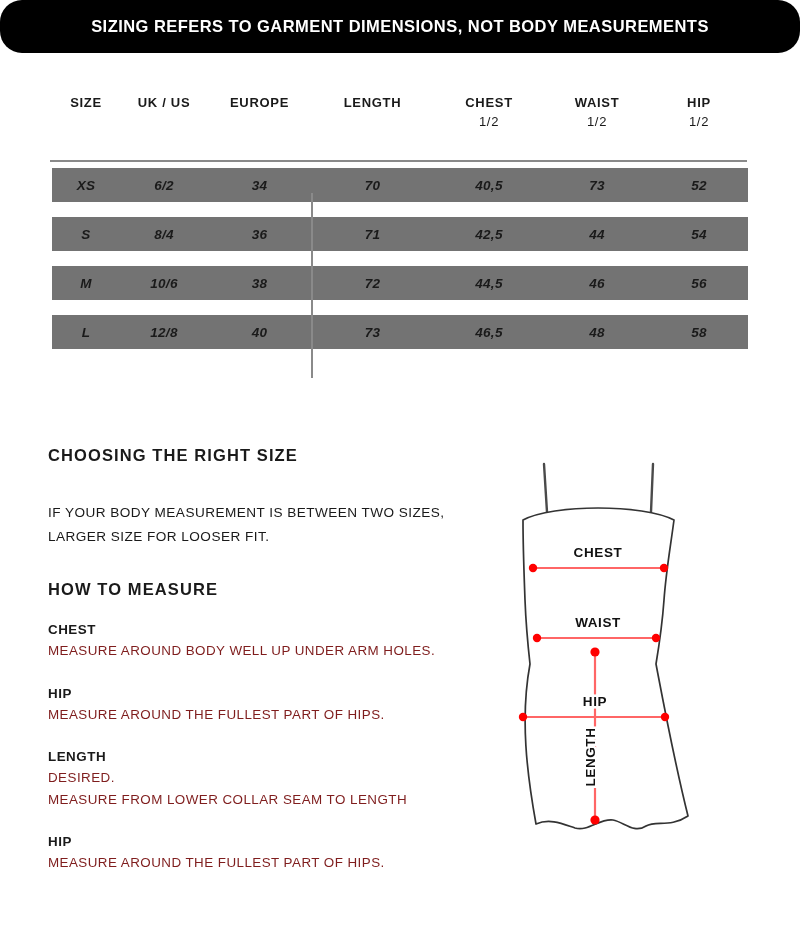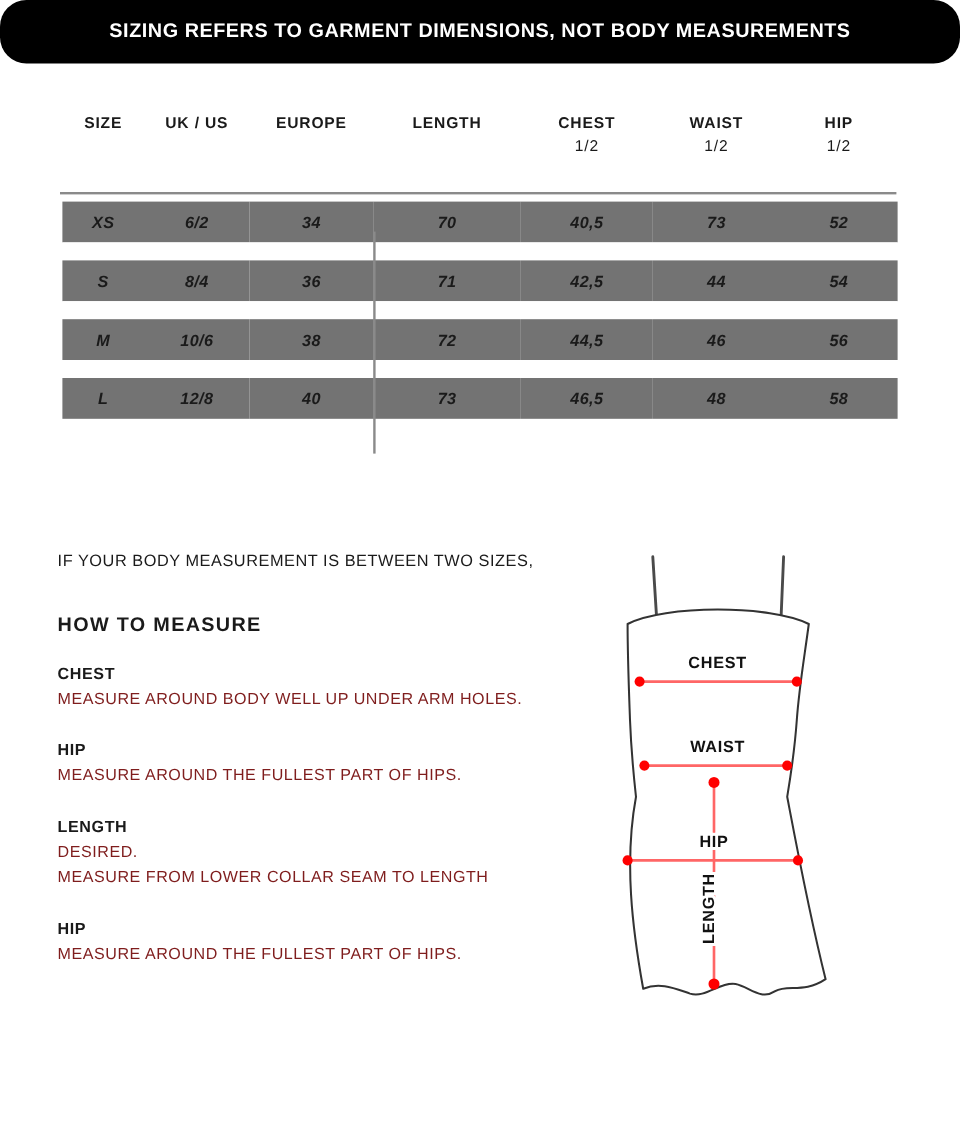--- a/index.html
+++ b/index.html
@@ -268,22 +268,24 @@
         <td>58</td>
       </tr>
     </tbody>
   </table>
 </div>
 
 <div class="lower">
 
   <div class="text-col">
 
+    <h2 class="section-title" style="margin-top:26px;">CHOOSING THE RIGHT SIZE</h2>
 
     <p class="intro" style="margin-top:36px;">IF YOUR BODY MEASUREMENT IS BETWEEN TWO SIZES,</p>
+    <p class="intro">LARGER SIZE FOR LOOSER FIT.</p>
 
     <h2 class="section-title" style="margin-top:32px;">HOW TO MEASURE</h2>
 
     <div class="measure-block" style="margin-top:21px;">
       <div class="m-term">CHEST</div>
       <div class="m-desc">MEASURE AROUND BODY WELL UP UNDER ARM HOLES.</div>
     </div>
 
     <div class="measure-block" style="margin-top:22px;">
       <div class="m-term">HIP</div>

